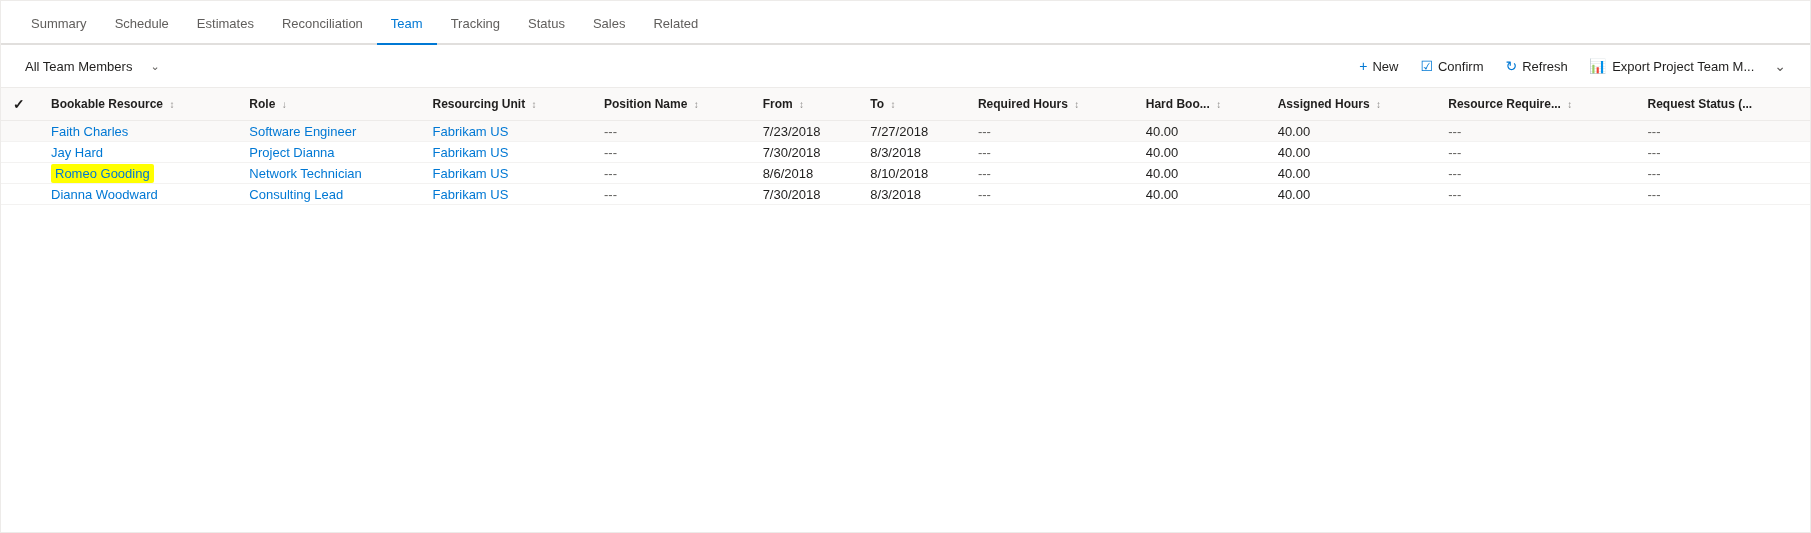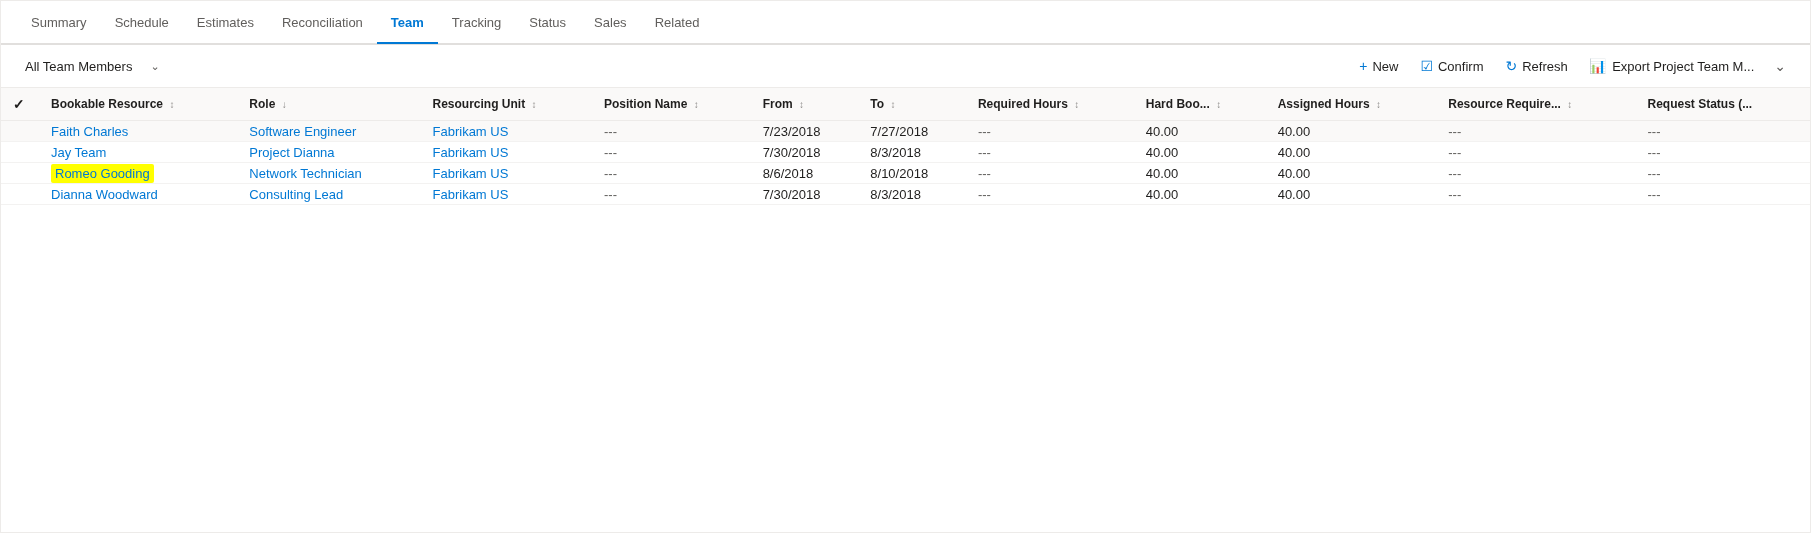--- a/index.html
+++ b/index.html
@@ -10,40 +10,40 @@
       color: #201f1e;
     }
     .app-container {
       background: #fff;
       min-height: 533px;
       border: 1px solid #edebe9;
     }
     
     .nav-tabs {
       display: flex;
-      align-items: center;
-      padding: 12px 16px;
+      align-items: flex-end;
+      padding: 0 16px;
       border-bottom: 2px solid #e1dfdd;
       background: #fff;
       height: 44px;
     }
     .nav-tab {
       padding: 12px 14px;
       cursor: pointer;
       color: #605e5c;
       font-size: 13px;
       white-space: nowrap;
       border-bottom: 2px solid transparent;
       margin-bottom: -2px;
       text-decoration: none;
     }
     .nav-tab.active {
       color: #0078d4;
       border-bottom: 2px solid #0078d4;
-      font-weight: 700;
+      font-weight: 400;
     }
     
     .toolbar {
       display: flex;
       align-items: center;
       padding: 8px 16px;
       background: #fff;
       border-bottom: 1px solid #edebe9;
       gap: 4px;
     }
@@ -249,21 +249,21 @@
             <td>7/23/2018</td>
             <td>7/27/2018</td>
             <td class="muted">---</td>
             <td>40.00</td>
             <td>40.00</td>
             <td class="muted">---</td>
             <td class="muted">---</td>
           </tr>
           <tr>
             <td class="check-col"></td>
-            <td><a class="link-cell">Jay Team</a></td>
+            <td><a class="link-cell">Jay Hard</a></td>
             <td><a class="link-cell">Project Dianna</a></td>
             <td><a class="link-cell">Fabrikam US</a></td>
             <td class="muted">---</td>
             <td>7/30/2018</td>
             <td>8/3/2018</td>
             <td class="muted">---</td>
             <td>40.00</td>
             <td>40.00</td>
             <td class="muted">---</td>
             <td class="muted">---</td>

